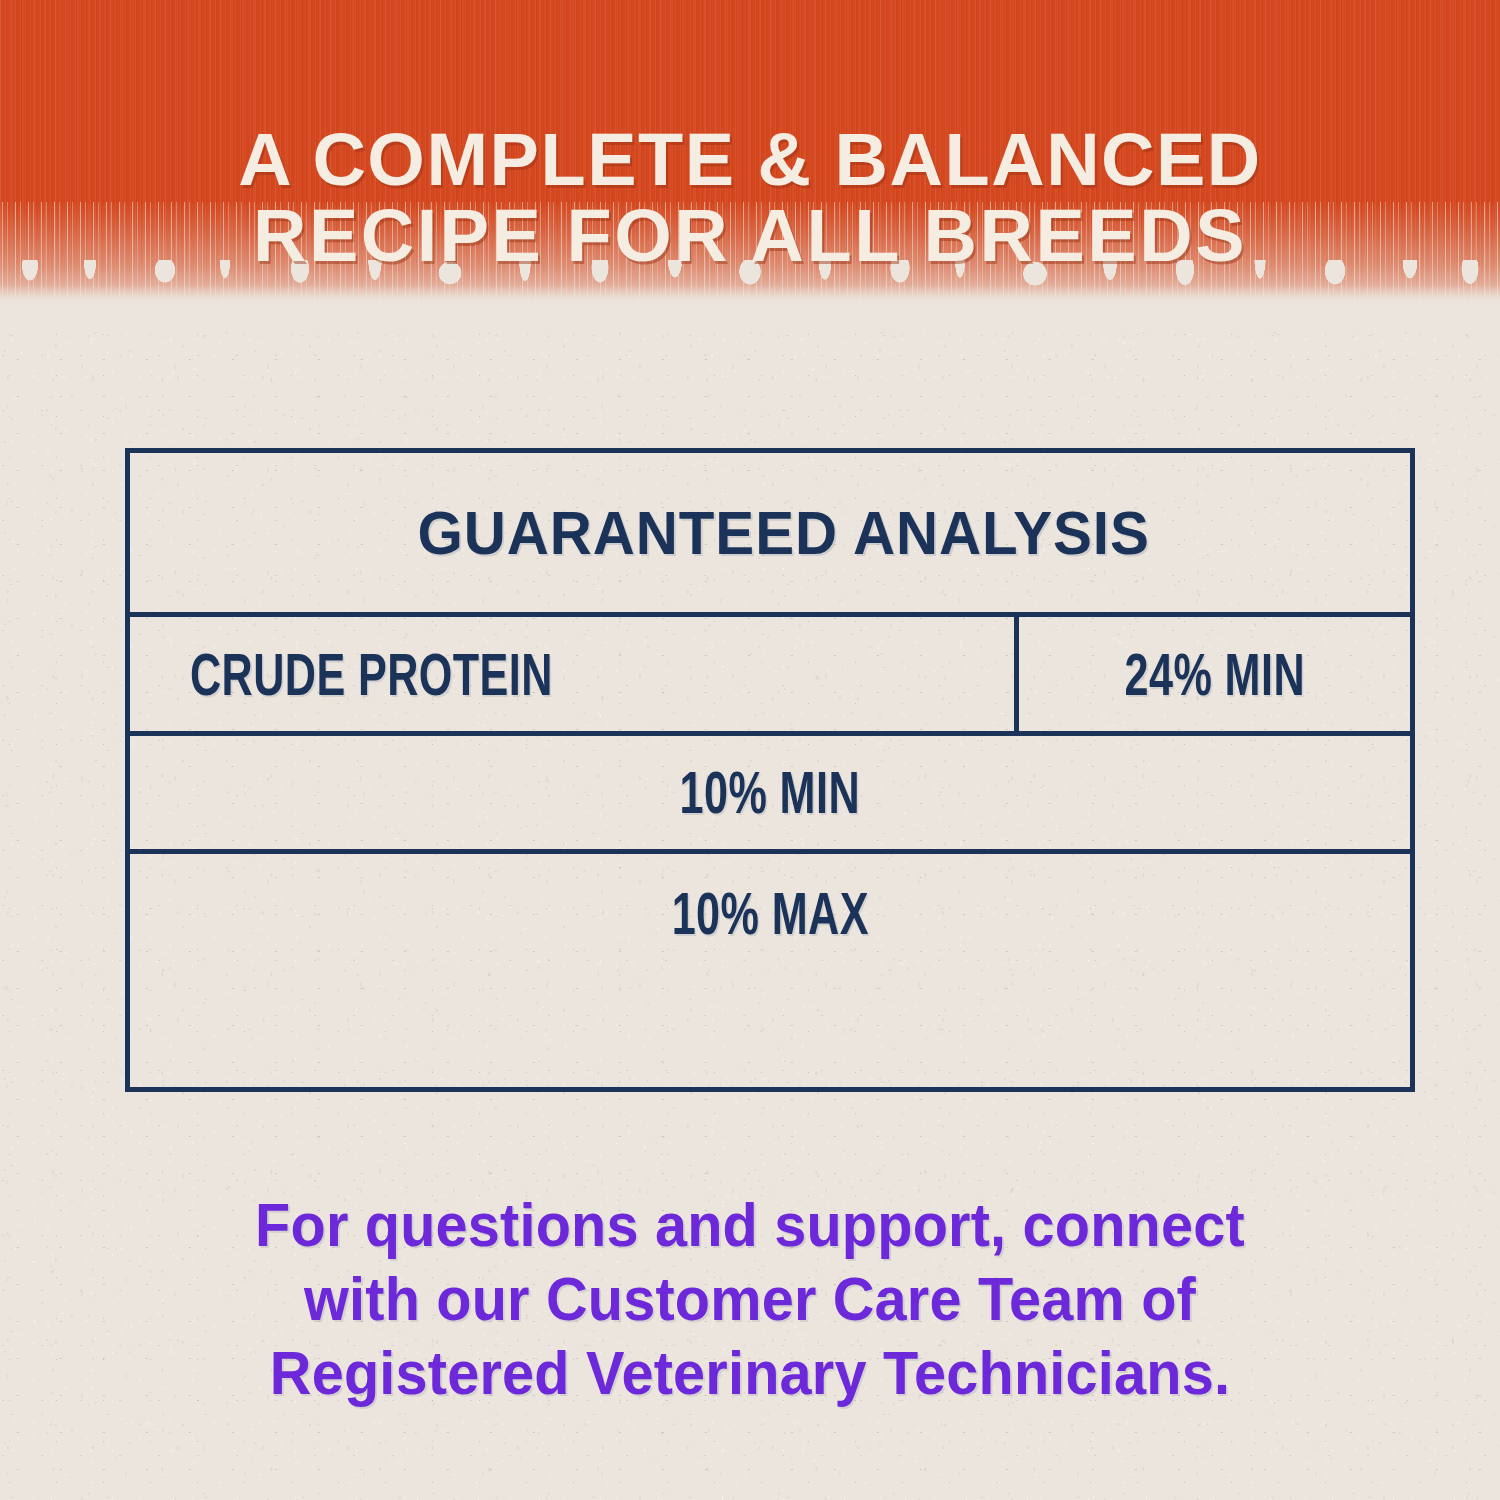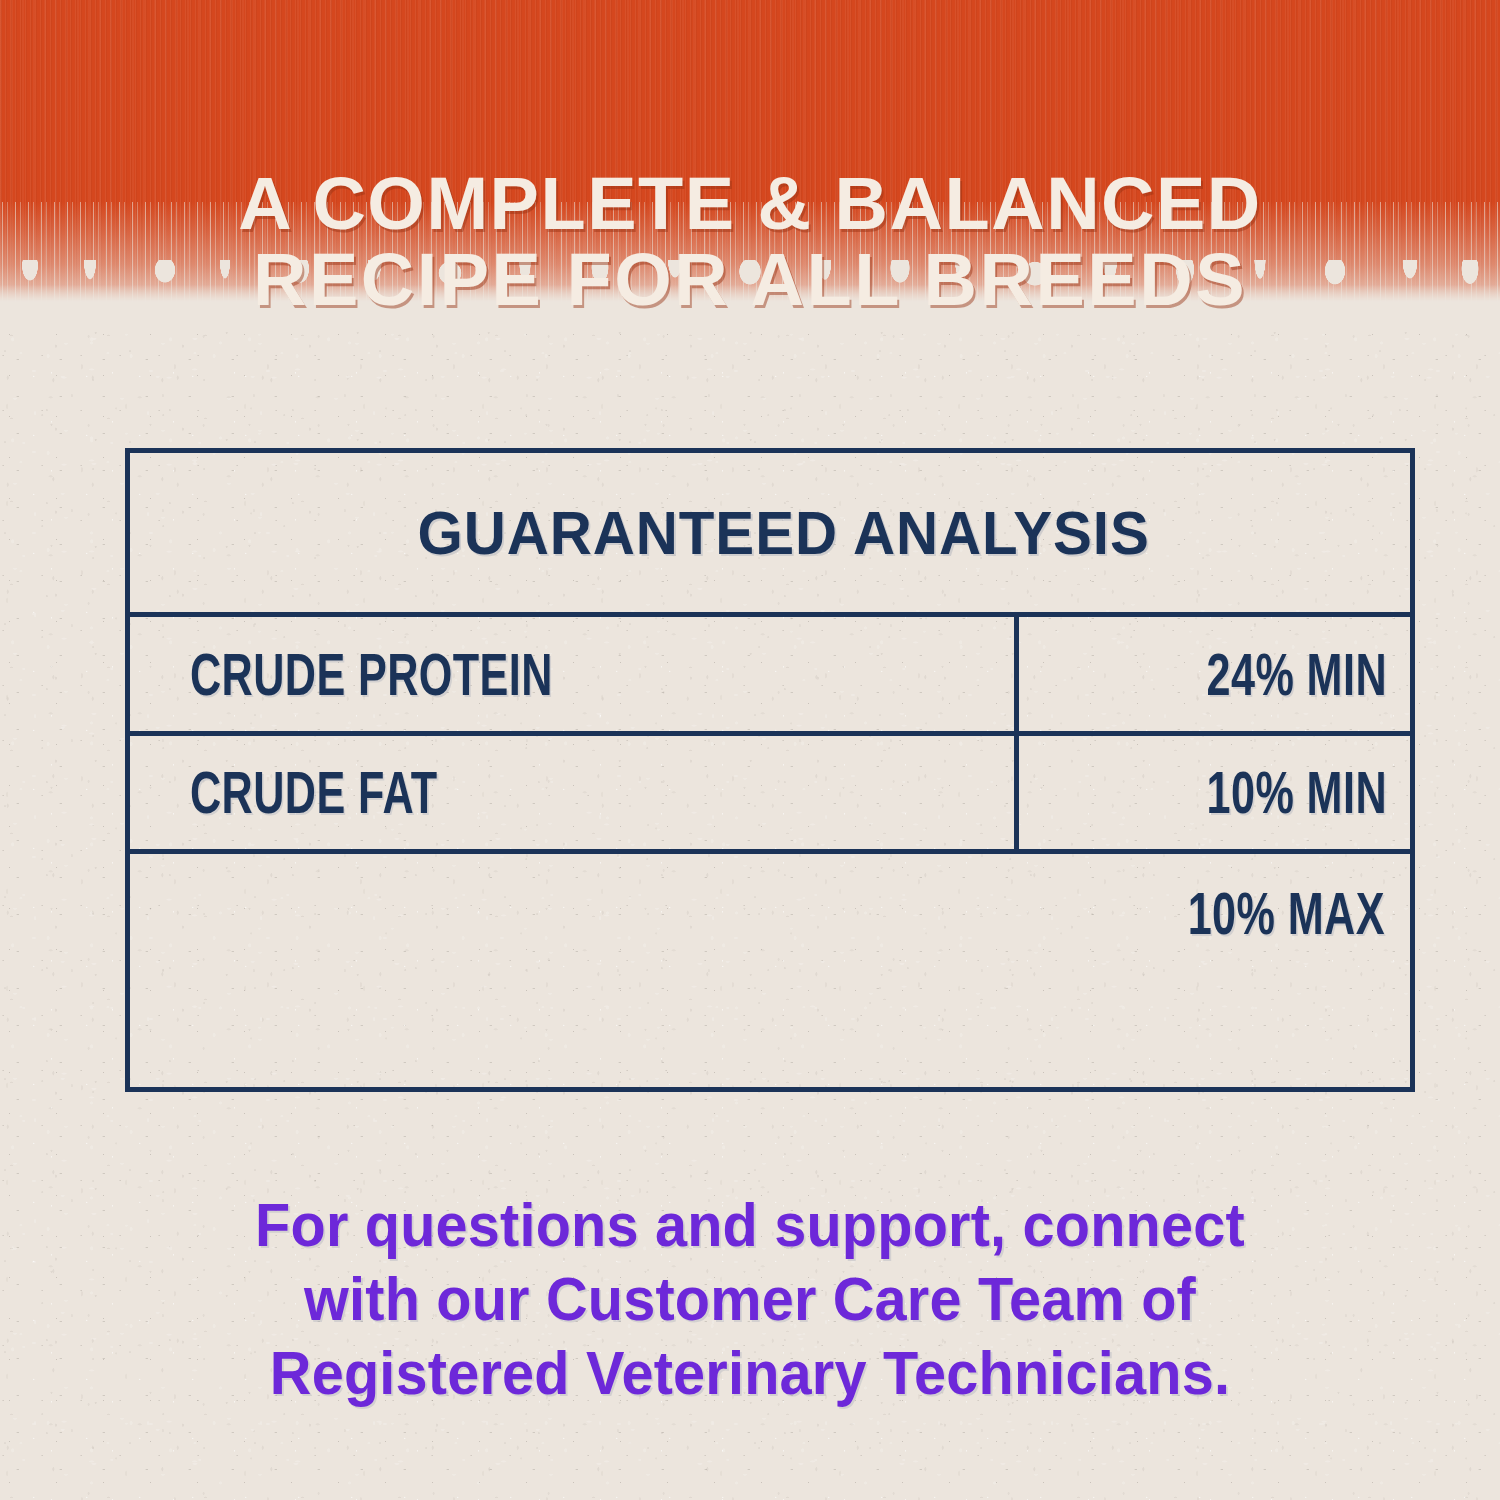--- a/index.html
+++ b/index.html
@@ -187,21 +187,20 @@
     text-align: center;
     color: #f5ece2;
     font-family: "Liberation Sans", sans-serif;
     font-weight: 700;
     font-size: 74px;
     line-height: 76px;
     letter-spacing: 1.5px;
     text-transform: uppercase;
     text-shadow: 2px 3px 0 rgba(150,48,18,.45);
     z-index: 4;
-    margin-top: 44px;
   }
   .banner-heading .ln {
     display: block;
     white-space: nowrap;
   }
   .banner-heading .ln2 {
     letter-spacing: 2.5px;
   }
 
   
@@ -251,21 +250,21 @@
     height: 100%;
     display: flex;
     align-items: center;
   }
   .ga-cell-value {
     flex: 1 1 auto;
     box-sizing: border-box;
     height: 100%;
     display: flex;
     align-items: center;
-    justify-content: flex-end;
+    justify-content: center;
   }
   .ga-text {
     color: #1b3358;
     font-family: "Liberation Sans Narrow", "Liberation Sans", sans-serif;
     font-weight: 700;
     font-size: 54px;
     letter-spacing: .5px;
     text-transform: uppercase;
     white-space: nowrap;
     text-shadow: 2px 2px 0 rgba(140,150,170,.26);
@@ -325,23 +324,20 @@
     <div class="ga-row">
       <div class="ga-cell-label">
         <span class="ga-text">CRUDE PROTEIN</span>
       </div>
       <div class="ga-cell-value">
         <span class="ga-text">24% MIN</span>
       </div>
     </div>
 
     <div class="ga-row">
-      <div class="ga-cell-label">
-        <span class="ga-text">CRUDE FAT</span>
-      </div>
       <div class="ga-cell-value">
         <span class="ga-text">10% MIN</span>
       </div>
     </div>
 
 
     <div class="ga-row last">
       <div class="ga-cell-value">
         <span class="ga-text">10% MAX</span>
       </div>

